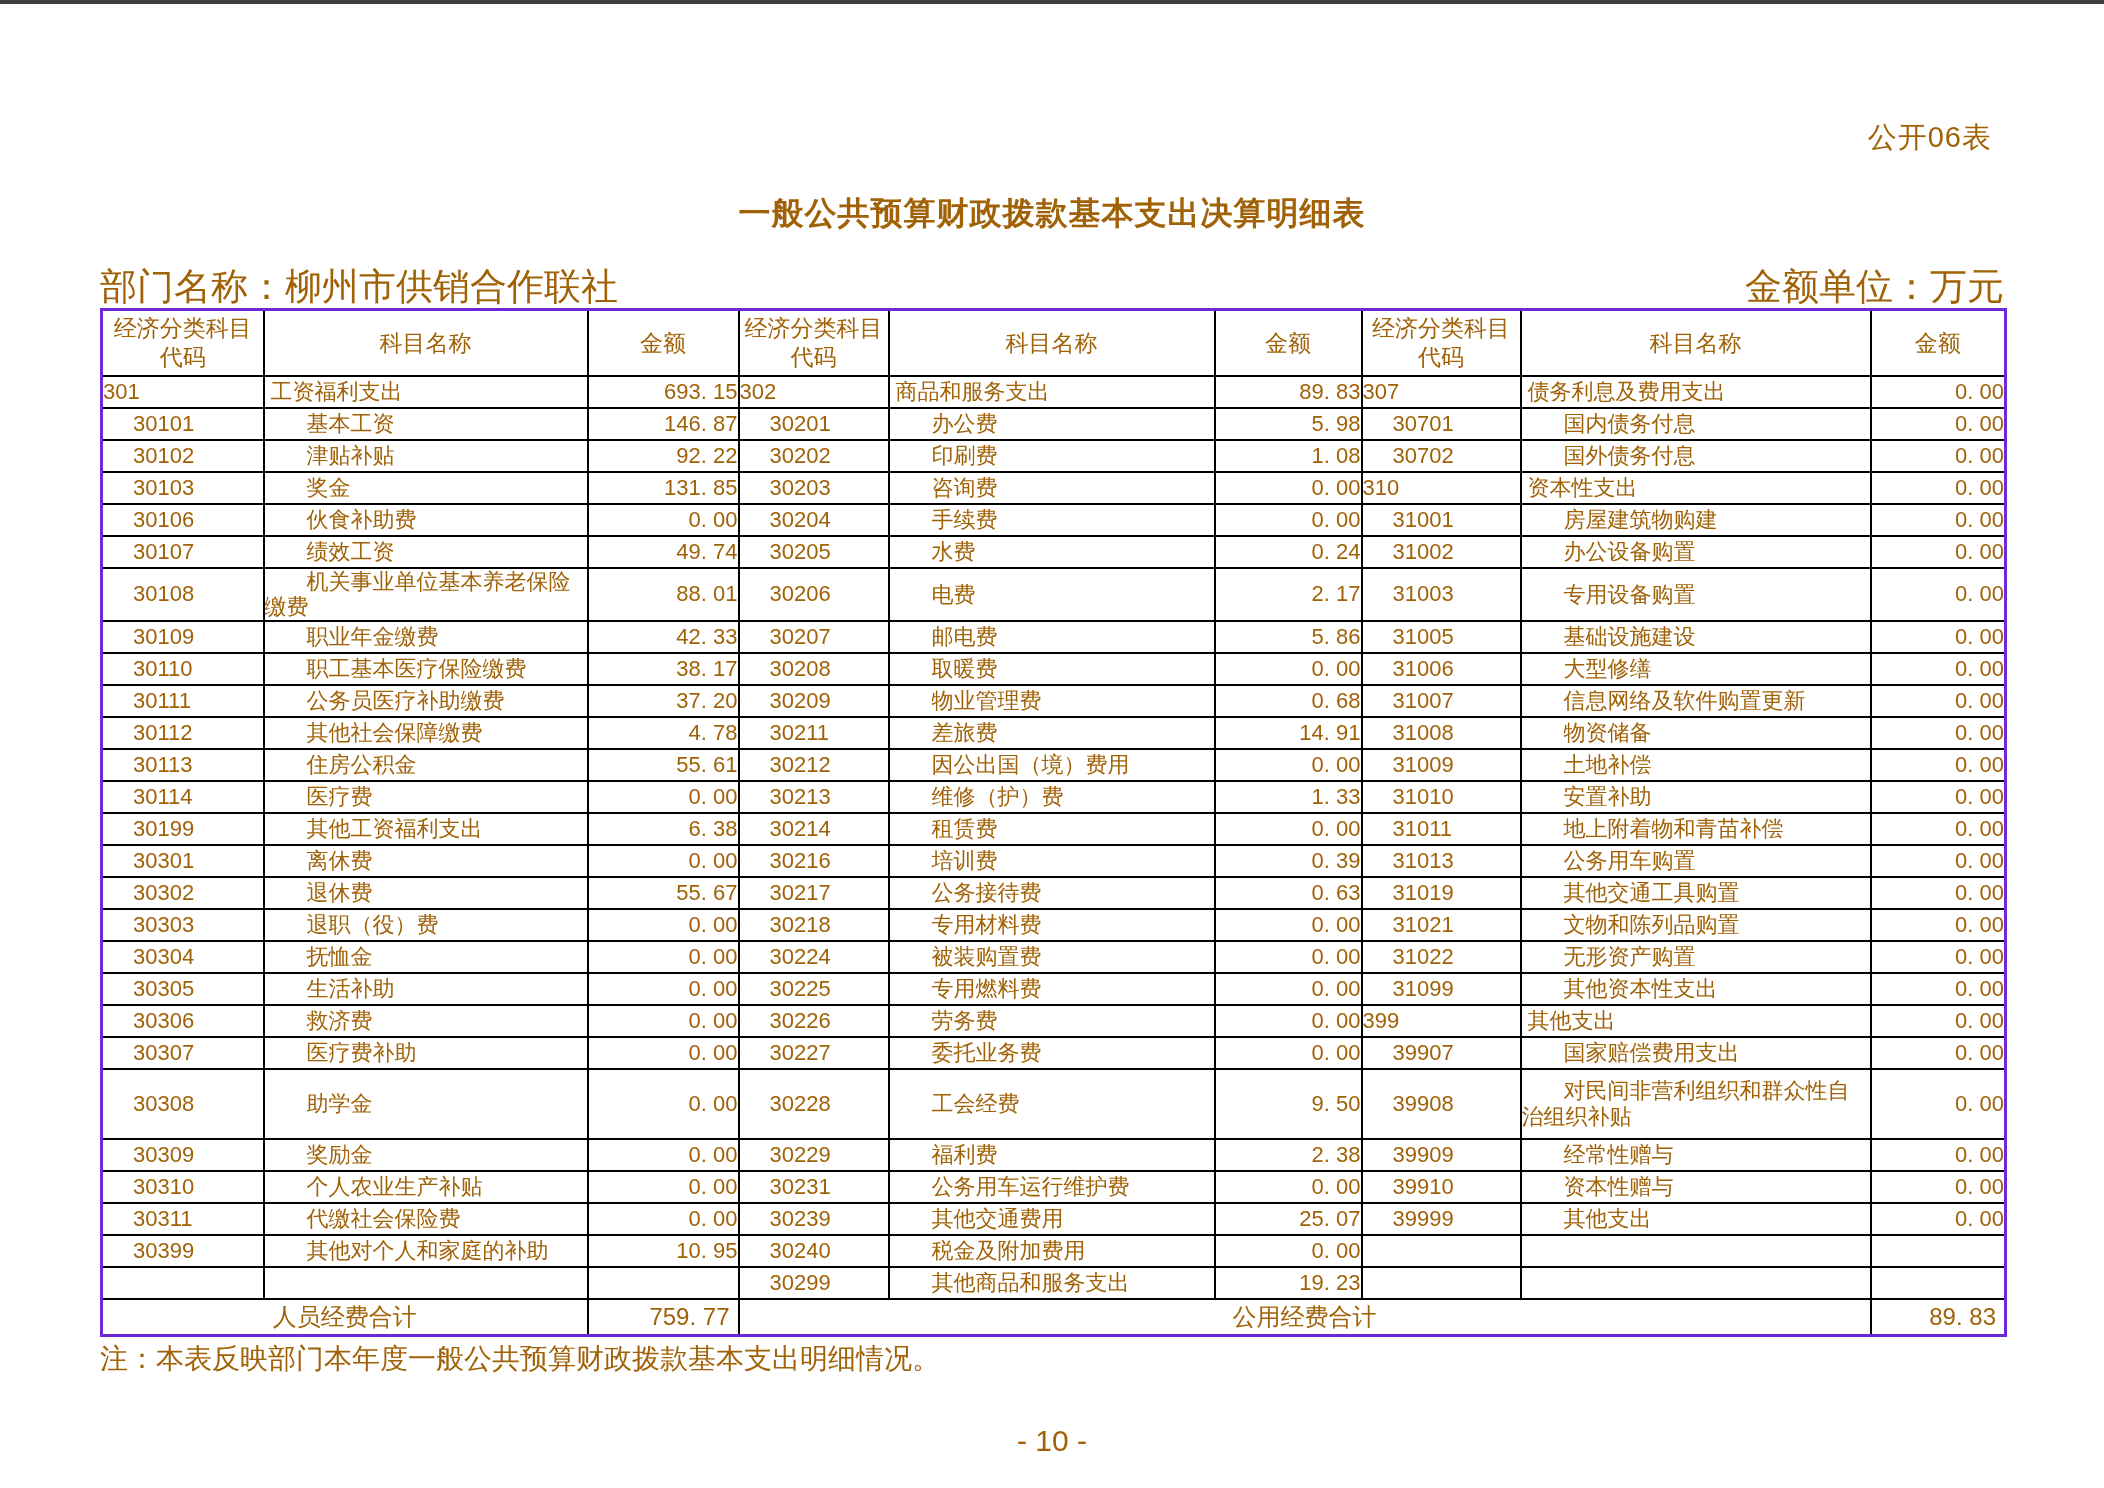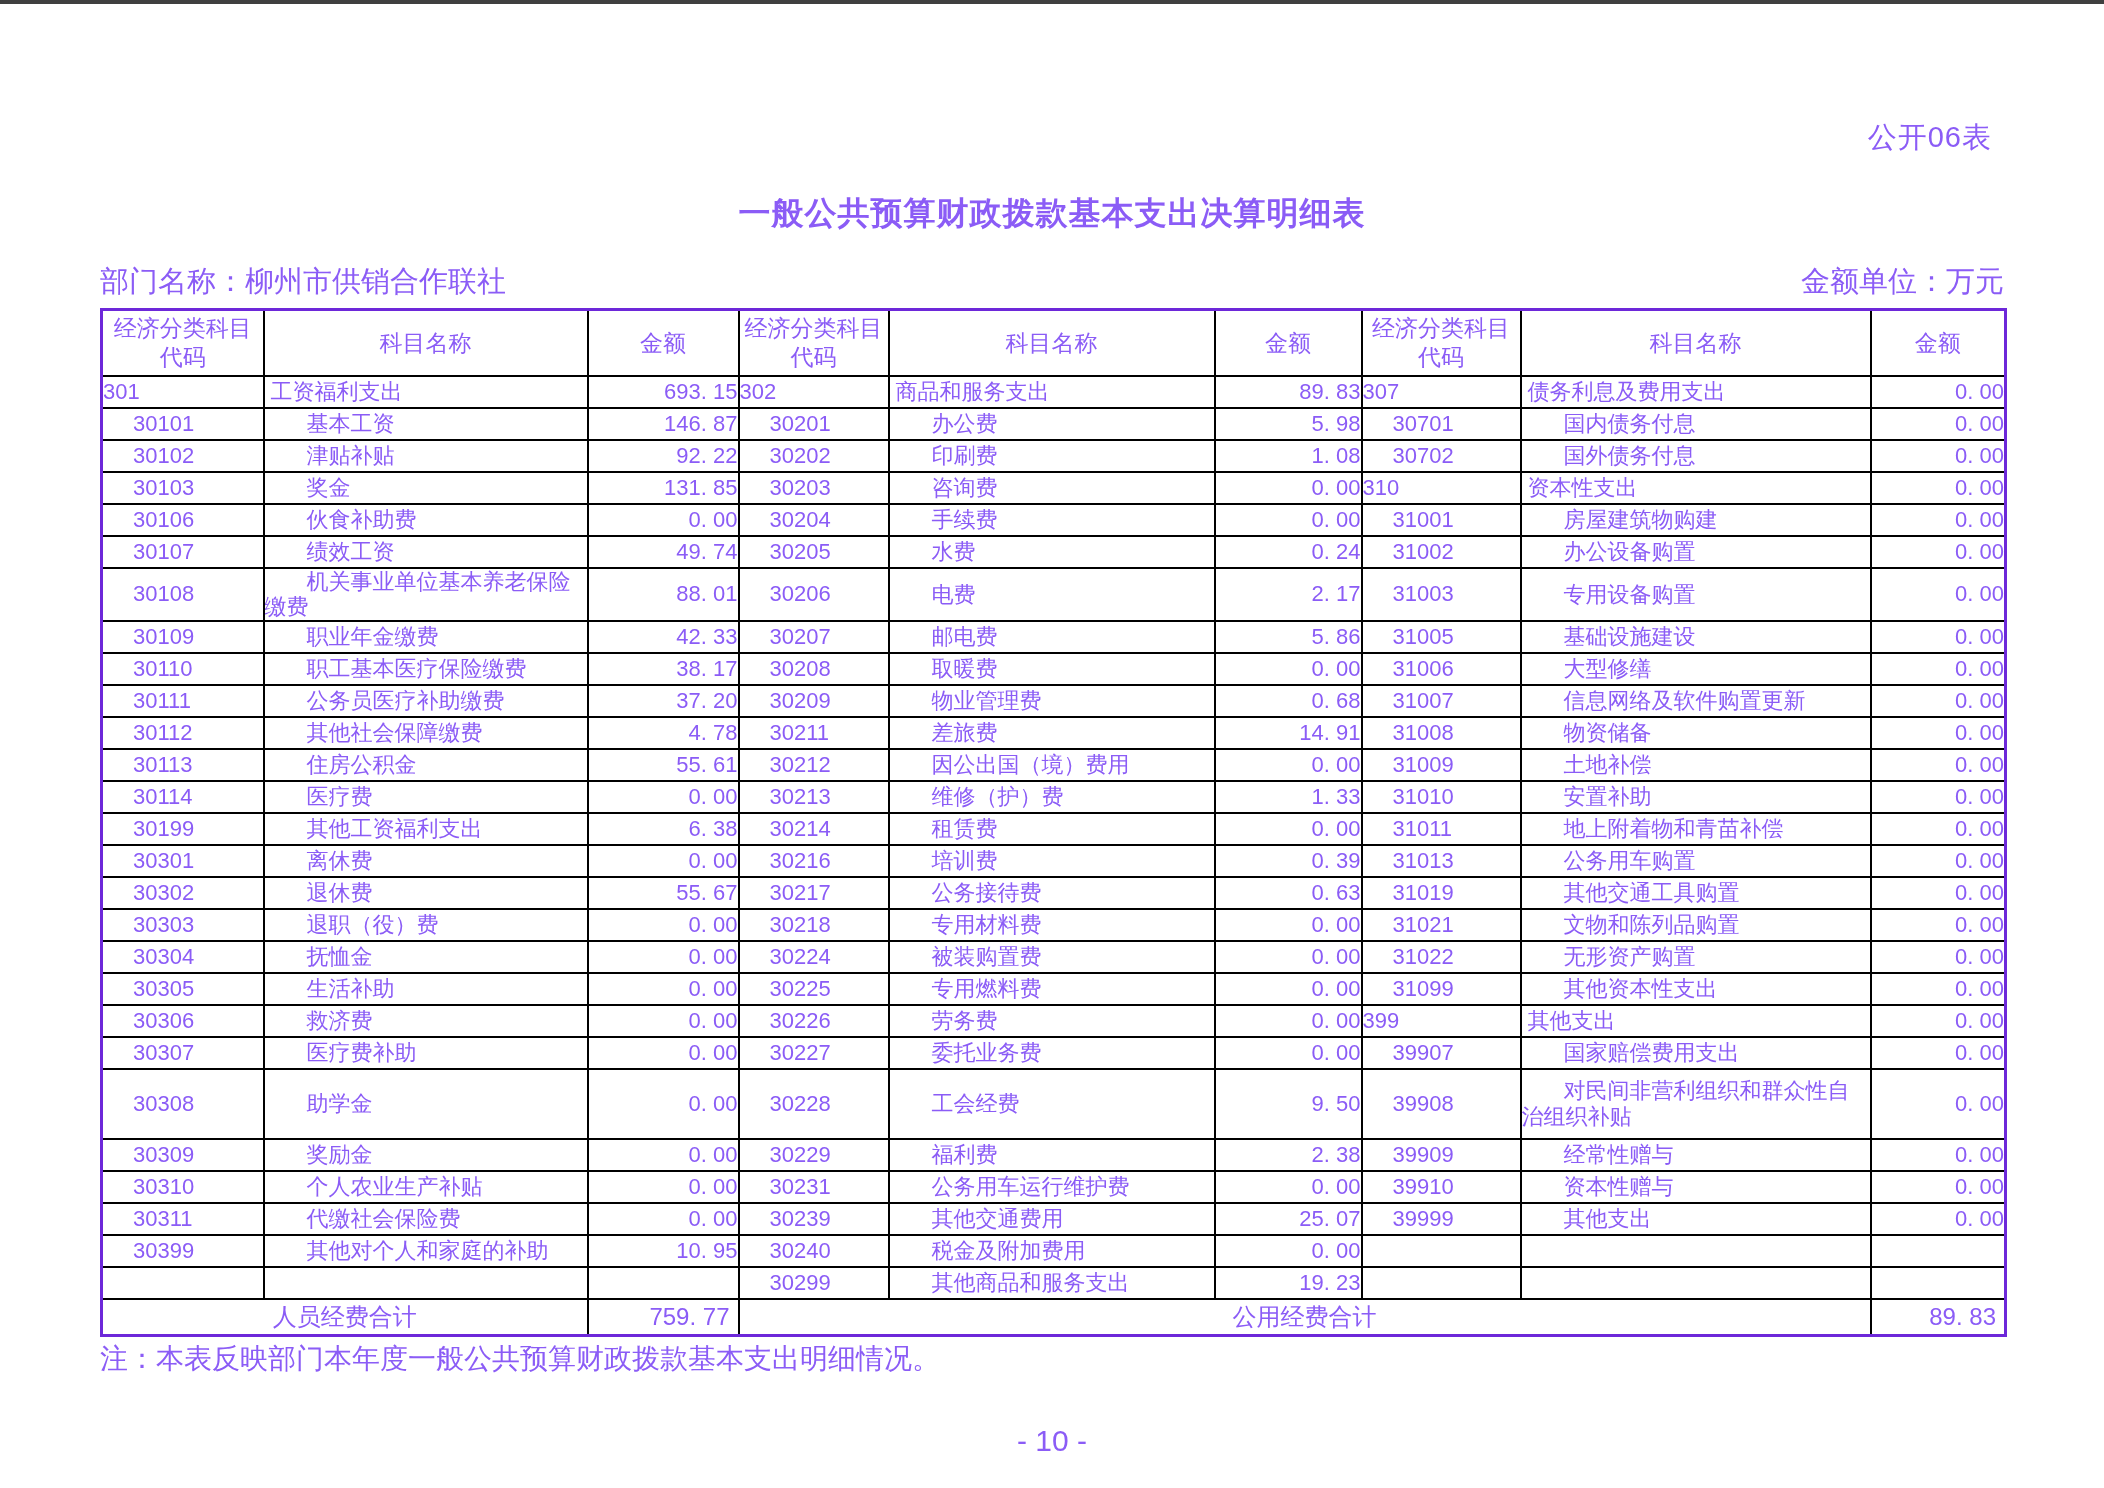--- a/index.html
+++ b/index.html
@@ -1,38 +1,38 @@
 <!DOCTYPE html>
 <html><head>
 <meta charset="utf-8">
 <style>
   html,body{margin:0;padding:0;background:#fff;}
   .page{
     position:relative;
     width:2104px;height:1488px;
     background:#fff;
     font-family:"Liberation Sans","DejaVu Sans",sans-serif;
-    color:#8b5cf6;
+    color:#a16207;
     overflow:hidden;
   }
   .top-edge{
     position:absolute;top:0;left:0;width:100%;height:4px;background:#3f3f3f;
   }
   .form-label{
     position:absolute;top:118px;right:112px;
     font-size:29px;letter-spacing:1px;
   }
   .title{
     position:absolute;top:192px;left:0;width:100%;
     text-align:center;font-size:32px;font-weight:bold;letter-spacing:1px;
   }
   .meta-row{
     position:absolute;top:262px;left:100px;width:1904px;
     display:flex;justify-content:space-between;align-items:flex-end;
-    font-size:29px;
+    font-size:37px;
   }
   table.budget{
     position:absolute;top:308px;left:100px;
     width:1904px;
     border-collapse:collapse;table-layout:fixed;
     font-size:22px;
   }
   table.budget th, table.budget td{
     border:2px solid #000;
     padding:0;

